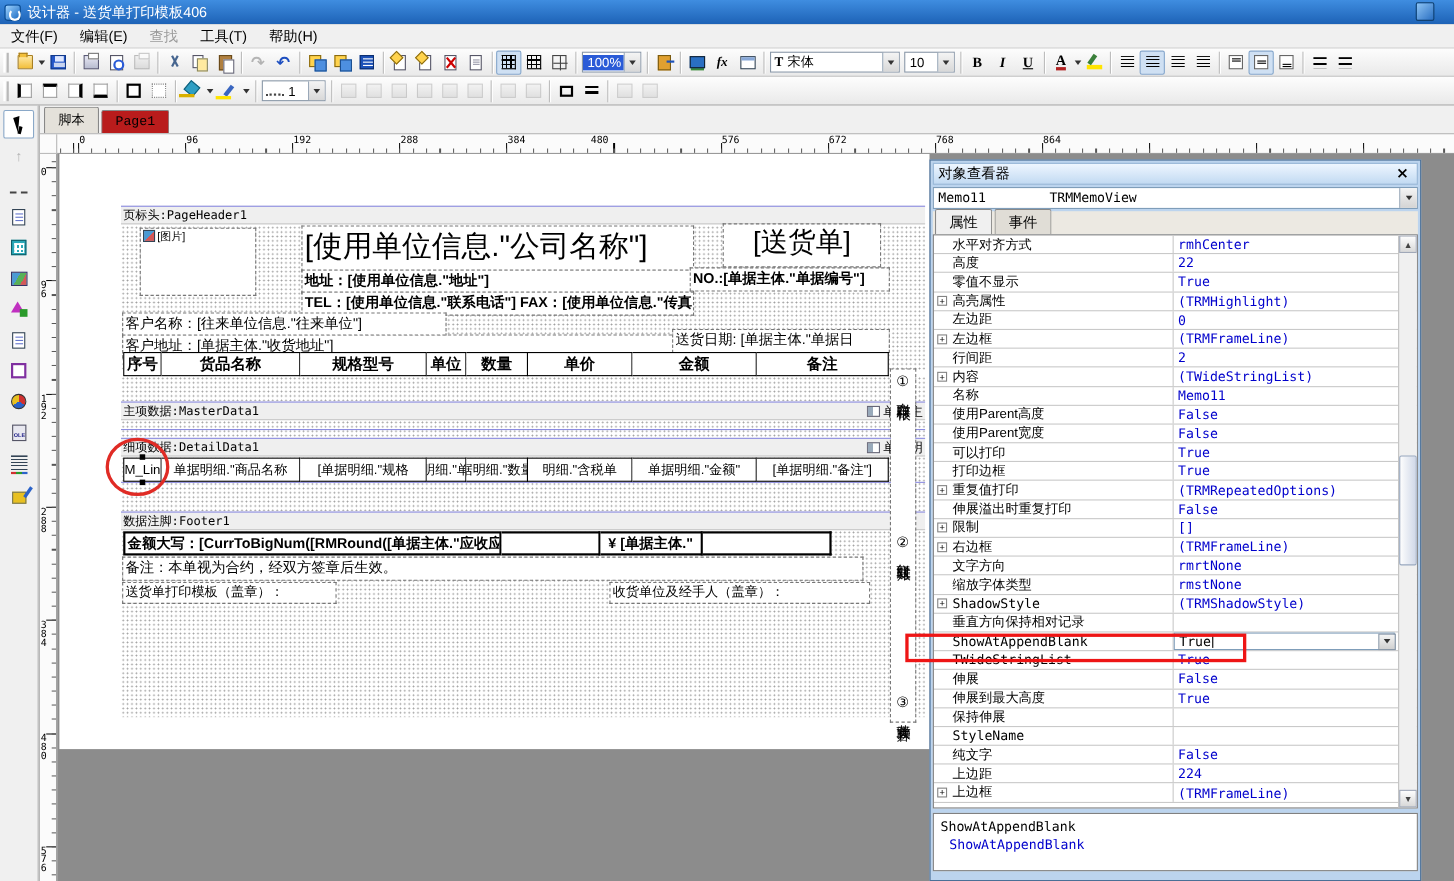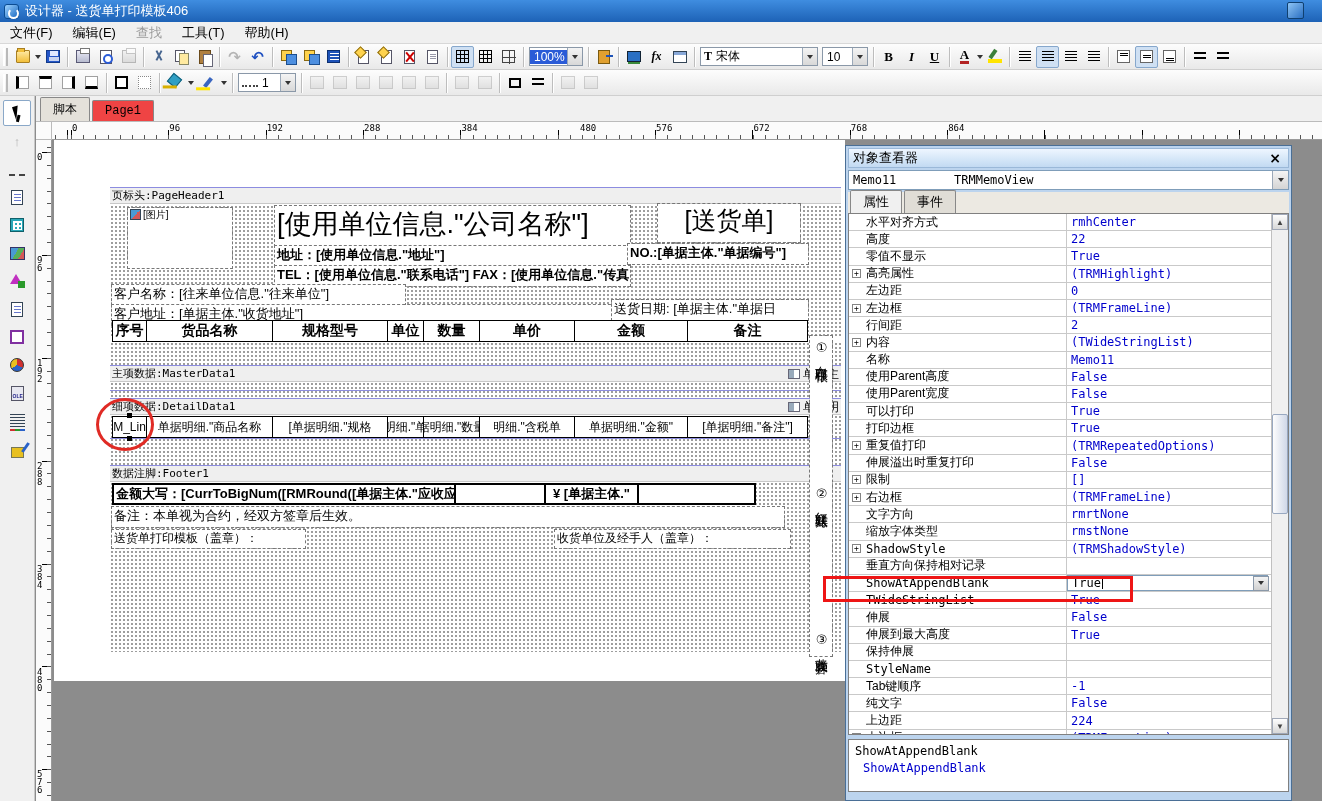--- a/index.html
+++ b/index.html
@@ -111,21 +111,21 @@
 .lg-pie{width:14px;height:14px;border-radius:50%;background:conic-gradient(#d03030 0 33%,#2a62c8 33% 66%,#e8c020 66%);border:1px solid #333}
 .lg-ole{width:13px;height:15px;background:#e8e8f0;border:1px solid #556;font:bold 5px "Liberation Sans";color:#228}
 .lg-ole::after{content:"OLE";position:absolute;left:1px;bottom:1px}
 .lg-lines{width:15px;height:14px;background:repeating-linear-gradient(180deg,#345 0 1px,transparent 1px 3px)}
 .lg-lines::after{content:"";position:absolute;left:0;bottom:-3px;width:15px;height:2px;background:linear-gradient(90deg,#d03030 33%,#2a9a2a 33% 66%,#2a62c8 66%)}
 .lg-3d{width:13px;height:11px;background:#e8c020;border:1px solid #775;top:3px}
 .lg-3d::after{content:"";position:absolute;right:-4px;top:-6px;width:3px;height:11px;background:#2a62c8;transform:rotate(35deg)}
 
 .tabsrow{position:absolute;left:36px;top:96px;width:1286px;height:26px;background:#f0f0f0;border-bottom:1px solid #bbb;display:flex;align-items:flex-end;padding-left:4px}
 .tab{padding:3px 12px 3px;border:1px solid #888;border-bottom:none;background:#e4e1da;font-size:12px;margin-right:2px;border-radius:2px 2px 0 0}
-.tab.active{background:#ef4444;font-family:"Liberation Mono",monospace}
+.tab.active{background:#b91c1c;font-family:"Liberation Mono",monospace}
 .hruler{position:absolute;left:52px;top:122px;width:1270px;height:18px;background:#fbfbfb;border-bottom:1px solid #9a9a9a;background-image:repeating-linear-gradient(90deg,#555 0 1px,transparent 1px 12.17px),repeating-linear-gradient(90deg,#000 0 1px,transparent 1px 97.35px);background-size:100% 4px,100% 9px;background-repeat:repeat-x;background-position:19px bottom,19px bottom}
 .hruler .rl{position:absolute;top:1px;font-size:9px;color:#000;font-family:"DejaVu Sans Mono",monospace}
 .vruler{position:absolute;left:36px;top:140px;width:16px;height:661px;background:#fbfbfb;border-right:1px solid #9a9a9a;background-image:repeating-linear-gradient(180deg,#555 0 1px,transparent 1px 12.86px),repeating-linear-gradient(180deg,#000 0 1px,transparent 1px 102.9px);background-size:4px 100%,9px 100%;background-repeat:repeat-y;background-position:right 12px,right 12px}
 .vruler .rl{position:absolute;left:1px;font-size:9px;line-height:8px;white-space:pre-line;font-family:"DejaVu Sans Mono",monospace}
 .corner{position:absolute;left:36px;top:122px;width:16px;height:18px;background:#fbfbfb;border-right:1px solid #bbb;border-bottom:1px solid #bbb}
 
 .page{position:absolute;left:54px;top:140px;width:791px;height:541px;background:#fff}
 .dots{position:absolute;background-image:radial-gradient(circle,#9a9a9a 0.7px,transparent 0.9px);background-size:4px 4px}
 .bandbar{position:absolute;height:17px;background:#efefef;border-top:1px solid #8c8ce0;border-bottom:1px solid #c8c8c8;font-size:11px;line-height:16px;padding-left:2px;color:#000;font-family:"DejaVu Sans Mono",monospace}
 .bandlink{position:absolute;right:2px;top:1px;height:14px;display:flex;align-items:center;font-size:12px;font-family:"Liberation Sans";overflow:hidden;white-space:nowrap}
@@ -470,21 +470,21 @@
     <div class="tab active">Page1</div>
   </div>
 
 <div class="corner"></div>
 <div class="hruler" id="hruler">
     <span class="rl" style="left: 20px;">0</span>
     <span class="rl" style="left: 117.35px;">96</span>
     <span class="rl" style="left: 214.7px;">192</span>
     <span class="rl" style="left: 312.05px;">288</span>
     <span class="rl" style="left: 409.4px;">384</span>
-    <span class="rl" style="left: 528px;">480</span>
+    <span class="rl" style="left: 485px;">480</span>
     <span class="rl" style="left: 604.1px;">576</span>
     <span class="rl" style="left: 701.45px;">672</span>
     <span class="rl" style="left: 798.8px;">768</span>
     <span class="rl" style="left: 896.15px;">864</span>
   </div>
 <div class="vruler" id="vruler">
     <span class="rl" style="top: 13px;">0</span>
     <span class="rl" style="top: 115.9px;">9
 6</span>
     <span class="rl" style="top: 218.8px;">1
@@ -709,24 +709,20 @@
         </div>
         <div class="prow">
           <div class="pname">保持伸展</div>
           <div class="pval"></div>
         </div>
         <div class="prow">
           <div class="pname mono">StyleName</div>
           <div class="pval"></div>
         </div>
         <div class="prow">
-          <div class="pname">Tab键顺序</div>
-          <div class="pval">-1</div>
-        </div>
-        <div class="prow">
           <div class="pname">纯文字</div>
           <div class="pval">False</div>
         </div>
         <div class="prow">
           <div class="pname">上边距</div>
           <div class="pval">224</div>
         </div>
         <div class="prow hasex">
           <div class="pname"><span class="pex">+</span>上边框</div>
           <div class="pval">(TRMFrameLine)</div>

